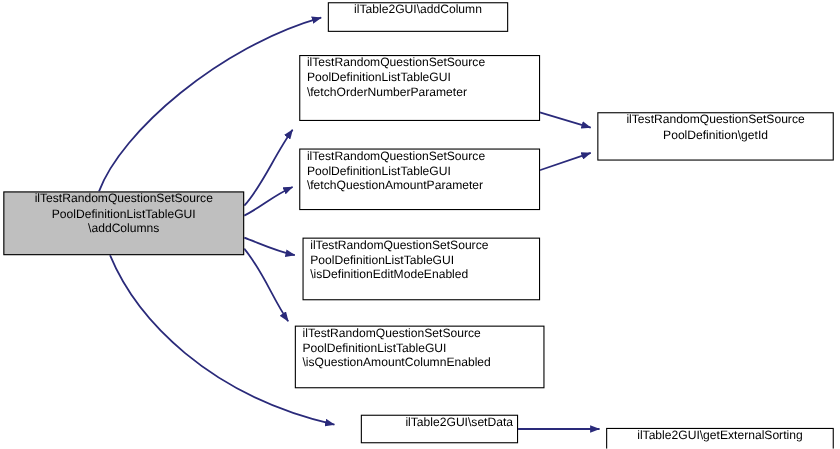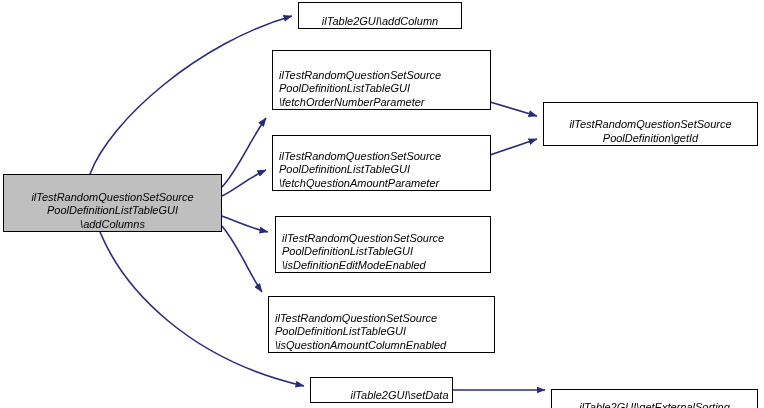--- a/index.html
+++ b/index.html
@@ -25,29 +25,28 @@
     height: 408px;
     pointer-events: none;
   }
   .node {
     position: absolute;
     box-sizing: border-box;
     border: 1px solid #000000;
     background: #ffffff;
     color: #000000;
     display: flex;
-    align-items: flex-end;
+    align-items: flex-start;
     justify-content: center;
     text-align: center;
     font-size: 11px;
     line-height: 13.5px;
     letter-spacing: 0px;
     white-space: pre-line;
     z-index: 2;
-    font-style: italic;
   }
   .node.root {
     background: #bfbfbf;
   }
   .node .lbl {
     display: block;
     width: 100%;
     white-space: pre-line;
   }
   .node.ctr .lbl { text-align: center; }
@@ -105,21 +104,21 @@
 PoolDefinitionListTableGUI
 \isDefinitionEditModeEnabled</span>
   </div>
 
   <div class="node lft" style="left:268px; top:296px; width:227px; height:57px;">
     <span class="lbl">ilTestRandomQuestionSetSource
 PoolDefinitionListTableGUI
 \isQuestionAmountColumnEnabled</span>
   </div>
 
-  <div class="node ctr" style="left:310px; top:377px; width:143px; height:26px;padding-left:36px;">
+  <div class="node ctr" style="left:328px; top:377px; width:143px; height:26px;padding-left:36px;">
     <span class="lbl">ilTable2GUI\setData</span>
   </div>
 
   <div class="node ctr" style="left:543px; top:102px; width:215px; height:44px;">
     <span class="lbl">ilTestRandomQuestionSetSource
 PoolDefinition\getId</span>
   </div>
 
   <div class="node ctr" style="left:551px; top:377px; width:207px; height:26px;margin-top:12px;">
     <span class="lbl">ilTable2GUI\getExternalSorting</span>

